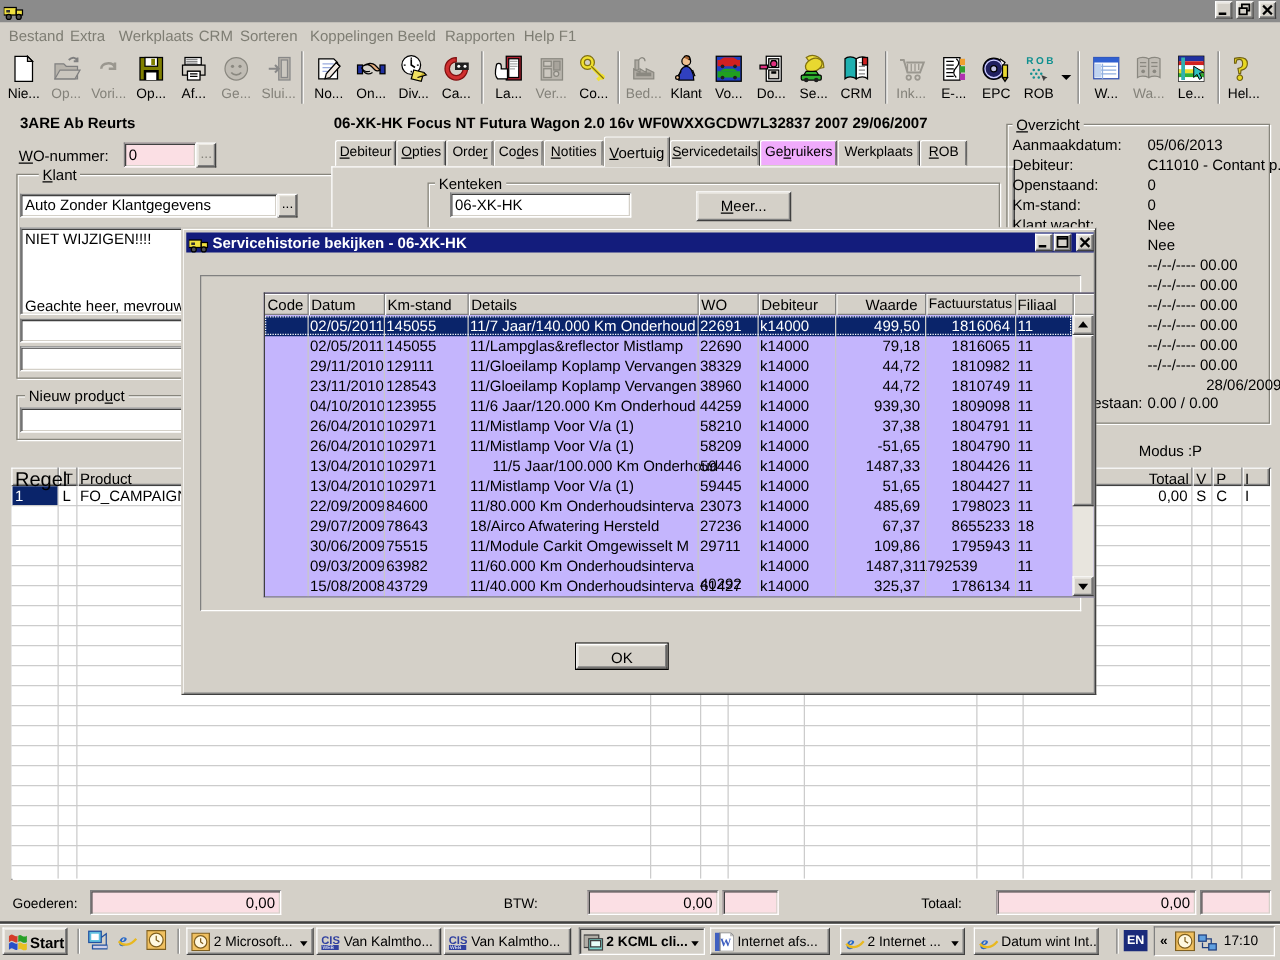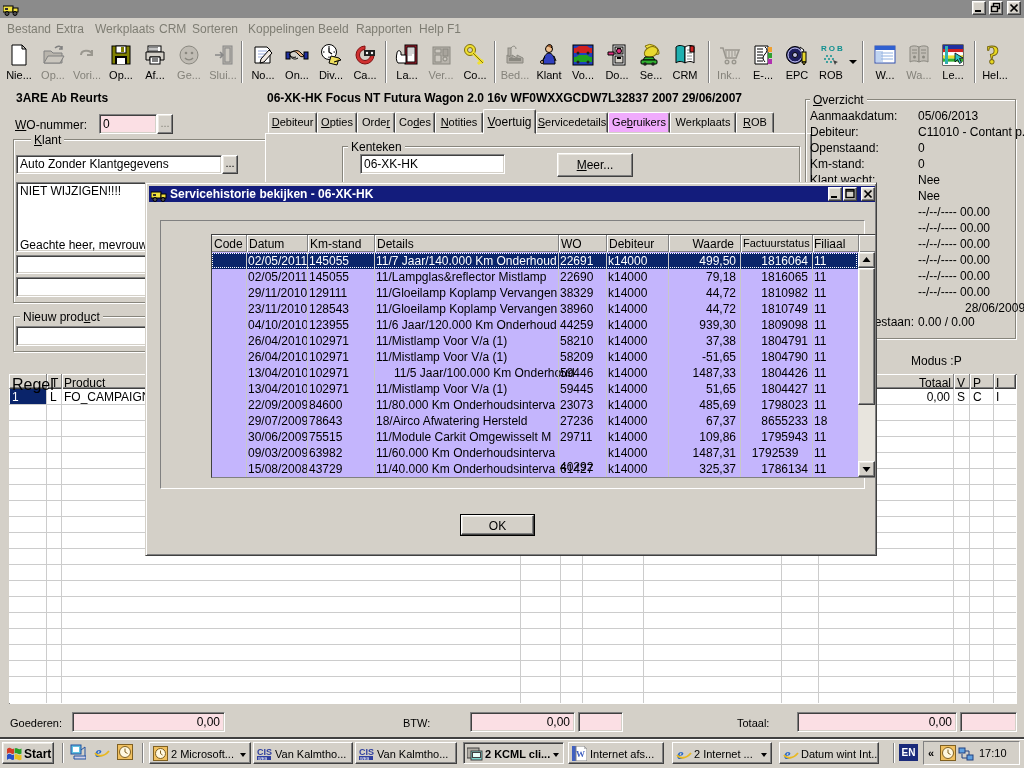--- a/index.html
+++ b/index.html
@@ -624,21 +624,21 @@
         <span class="abs tl" style="left:530px;top:1px;width:66px;text-align:right;">1795943</span>
         <span class="abs tl" style="left:602px;top:1px;">11</span>
       </div>
       <div class="abs" style="left:0;top:210px;width:646px;height:16px;font-size:12px;">
         <span class="abs tl" style="left:36px;top:1px;">09/03/2009</span>
         <span class="abs tl" style="left:97px;top:1px;">63982</span>
         <span class="abs tl" style="left:164px;top:1px;">11/60.000 Km Onderhoudsinterva</span>
         <span class="abs tl" style="left:348px;top:15px;">40292</span>
         <span class="abs tl" style="left:396px;top:1px;">k14000</span>
         <span class="abs tl" style="left:458px;top:1px;width:66px;text-align:right;">1487,31</span>
-        <span class="abs tl" style="left:530px;top:1px;width:66px;text-align:center;">1792539</span>
+        <span class="abs tl" style="left:504px;top:1px;width:66px;text-align:right;">1792539</span>
         <span class="abs tl" style="left:602px;top:1px;">11</span>
       </div>
       <div class="abs" style="left:0;top:226px;width:646px;height:16px;font-size:12px;">
         <span class="abs tl" style="left:36px;top:1px;">15/08/2008</span>
         <span class="abs tl" style="left:97px;top:1px;">43729</span>
         <span class="abs tl" style="left:164px;top:1px;">11/40.000 Km Onderhoudsinterva</span>
         <span class="abs tl" style="left:348px;top:1px;">61427</span>
         <span class="abs tl" style="left:396px;top:1px;">k14000</span>
         <span class="abs tl" style="left:458px;top:1px;width:66px;text-align:right;">325,37</span>
         <span class="abs tl" style="left:530px;top:1px;width:66px;text-align:right;">1786134</span>

